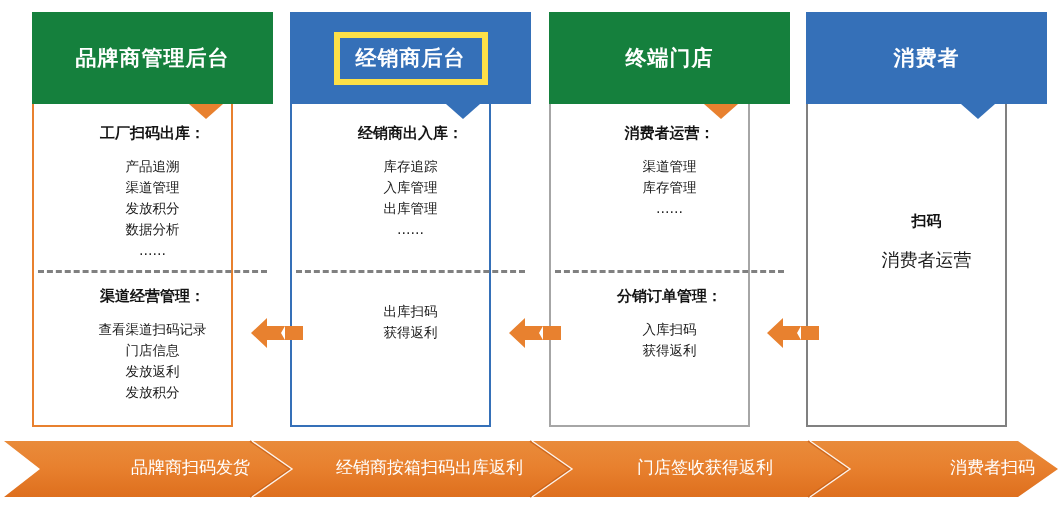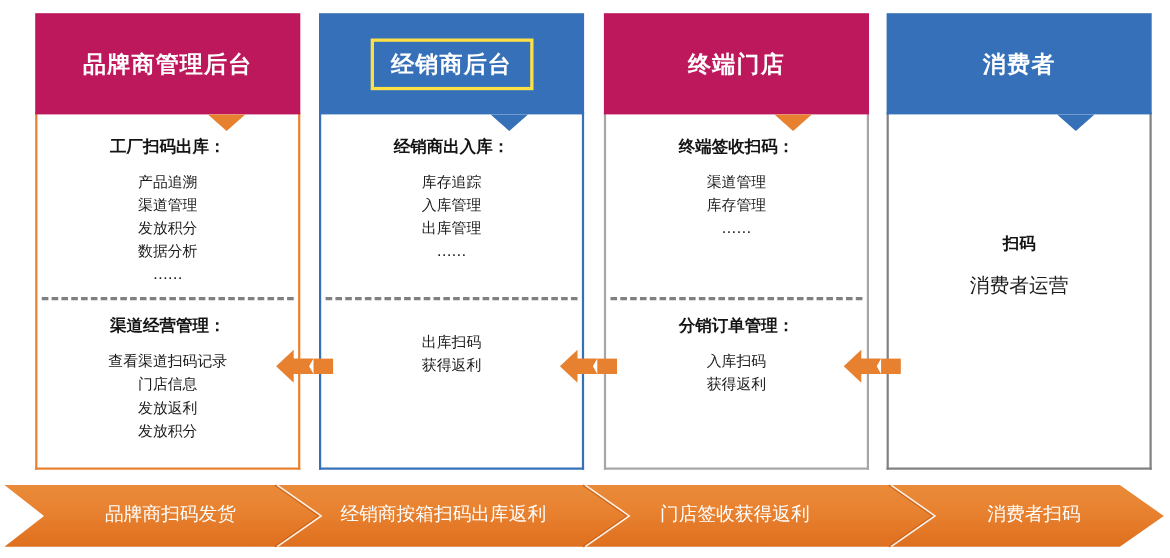--- a/index.html
+++ b/index.html
@@ -28,21 +28,21 @@
   .col1{left:32px;}
   .col2{left:290px;}
   .col3{left:549px;}
   .col4{left:806px;}
 
   
   .col-body{
     position:absolute;
     left:0;
     top:90px;
-    width:241px;
+    width:201px;
     height:325px;
     box-sizing:border-box;
     background:#ffffff;
     border:2px solid #bfbfbf;
     border-top:none;
   }
   .col1 .col-body{border-color:#E8812F;}
   .col2 .col-body{border-color:#3570B8;}
   .col3 .col-body{border-color:#a6a6a6;}
   .col4 .col-body{border-color:#808080;}
@@ -50,33 +50,33 @@
   
   .col-header{
     position:absolute;
     left:0;top:0;
     width:241px;height:92px;
     box-sizing:border-box;
     display:flex;
     align-items:center;
     justify-content:center;
   }
-  .col-header.orange{background:#be185d;}
+  .col-header.orange{background:#15803d;}
   .col-header.blue{background:#3570B8;}
 
   .col-header .title{
     color:#ffffff;
     font-size:21px;
     font-weight:bold;
     letter-spacing:1px;
     line-height:1;
     white-space:nowrap;
   }
   .col-header .title.boxed{
-    border:3px solid #fde047;
+    border:6px solid #fde047;
     padding:10px 16px;
   }
 
   
   .notch{
     position:absolute;
     top:92px;
     width:0;height:0;
     border-left:17px solid transparent;
     border-right:17px solid transparent;
@@ -145,21 +145,21 @@
     height:64px;
   }
   #banner svg{display:block;}
   .banner-label{
     position:absolute;
     top:456px;
     color:#ffffff;
     font-size:17px;
     font-weight:normal;
     white-space:nowrap;
-    text-align:center;
+    text-align:right;
   }
   .bl1{left:60px;width:190px;}
   .bl2{left:283px;width:240px;}
   .bl3{left:563px;width:210px;}
   .bl4{left:845px;width:190px;}
 </style>
 </head>
 <body>
 
 <div id="columns">
@@ -214,21 +214,21 @@
     </div>
     <div class="col-header blue">
       <span class="title boxed">经销商后台</span>
     </div>
     <div class="notch blue"></div>
   </div>
 
   <div class="column col3">
     <div class="col-body">
       <div class="section sec-top">
-        <div class="sec-title">终端签收扫码：</div>
+        <div class="sec-title">消费者运营：</div>
         <div class="sec-items">
           <div>渠道管理</div>
           <div>库存管理</div>
           <div>……</div>
         </div>
       </div>
       <div class="divider"></div>
       <div class="section sec-bottom">
         <div class="sec-title">分销订单管理：</div>
         <div class="sec-items">

